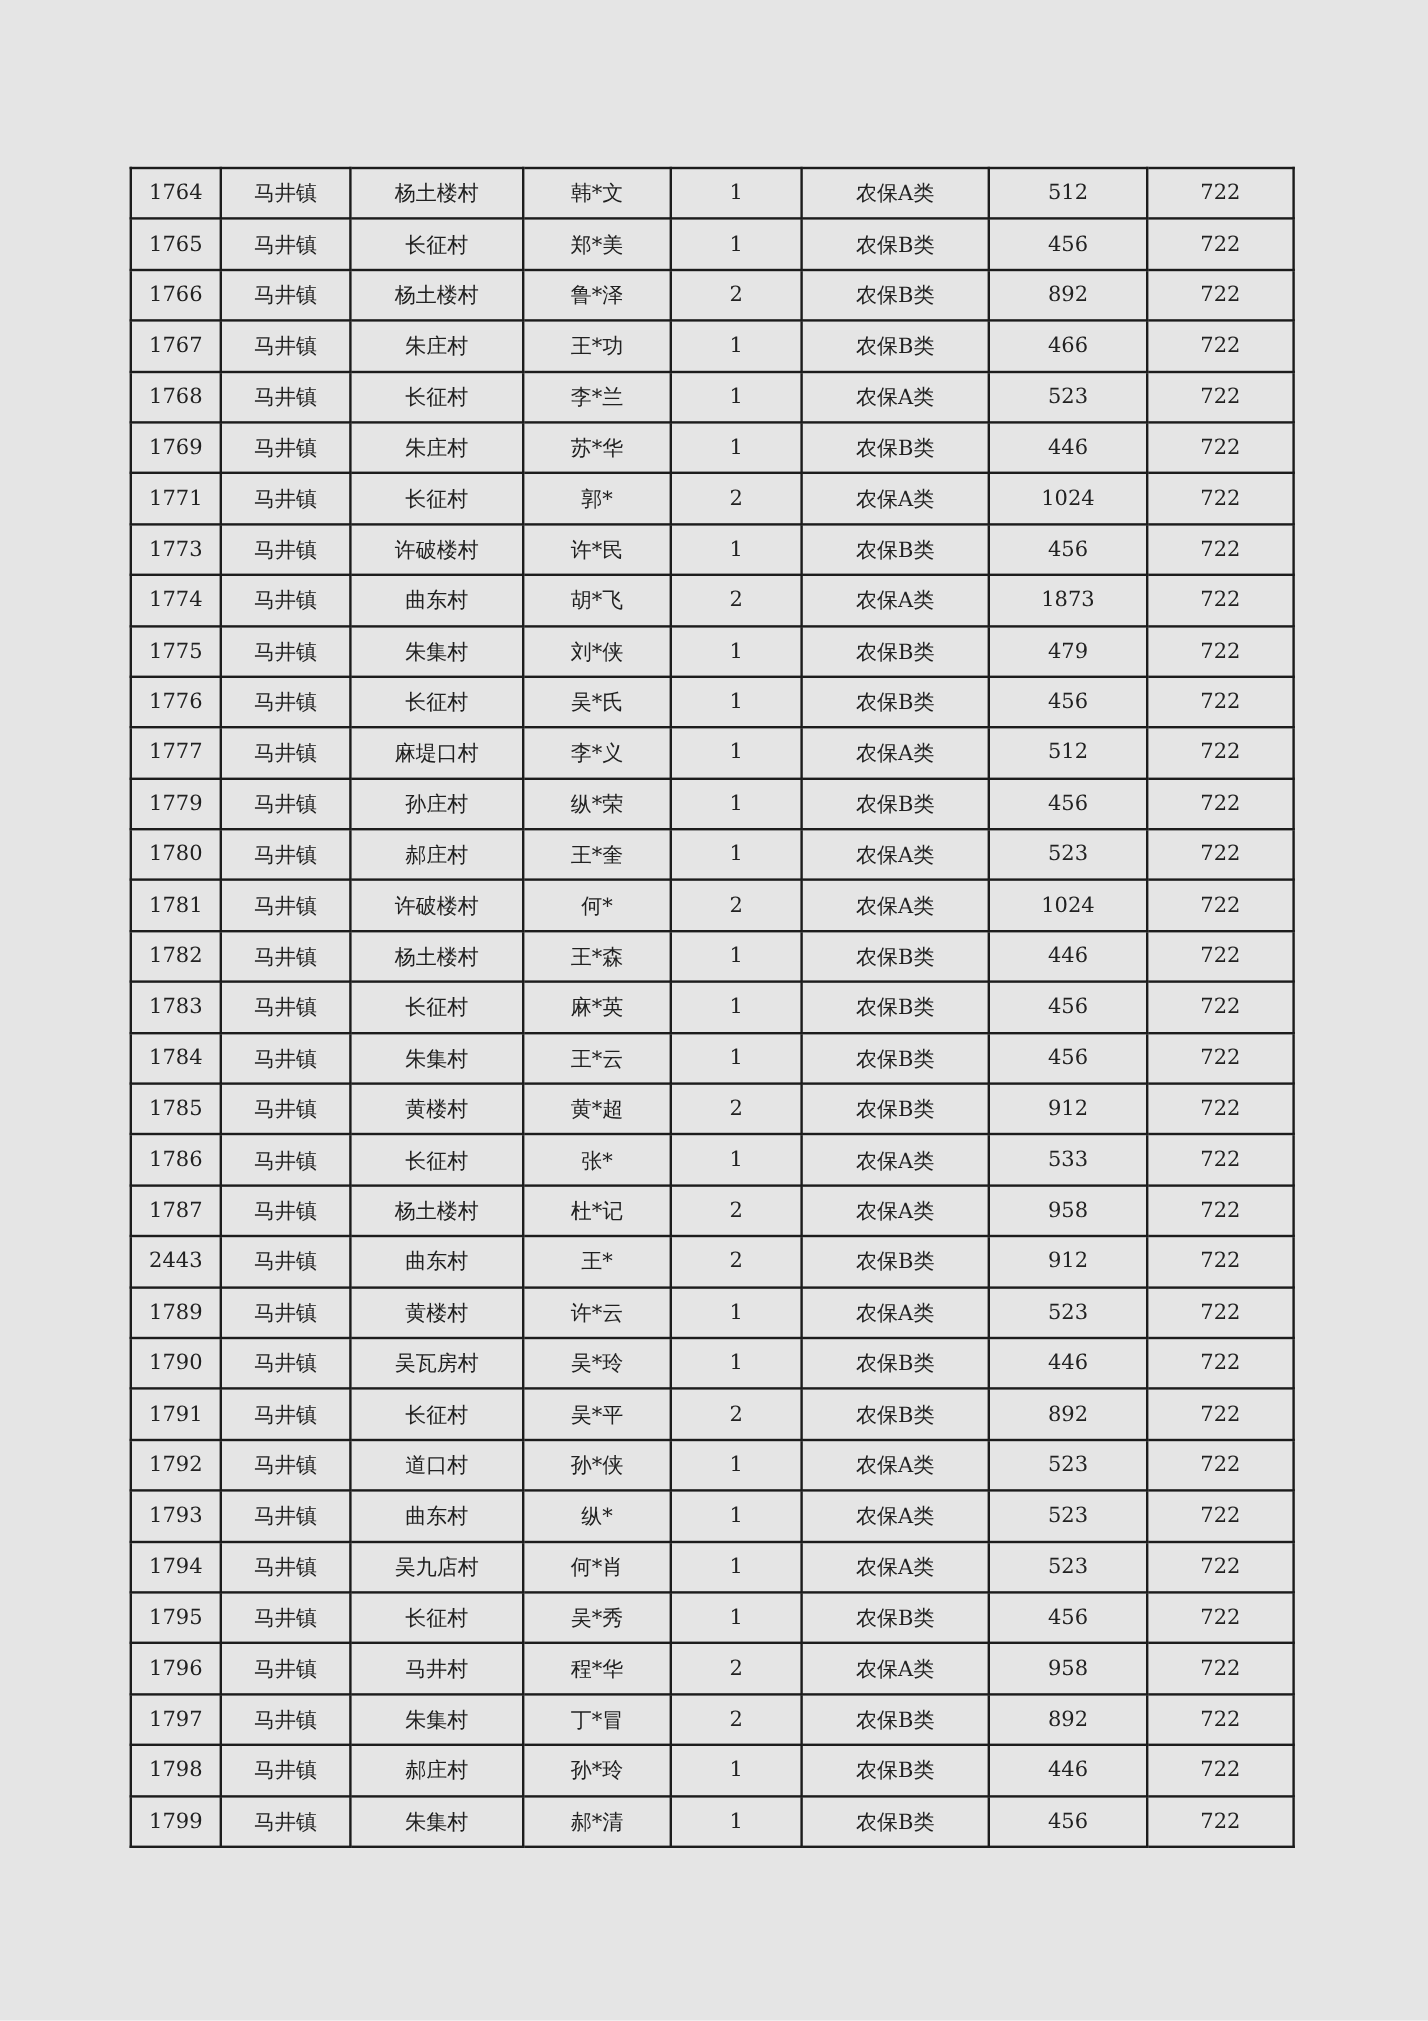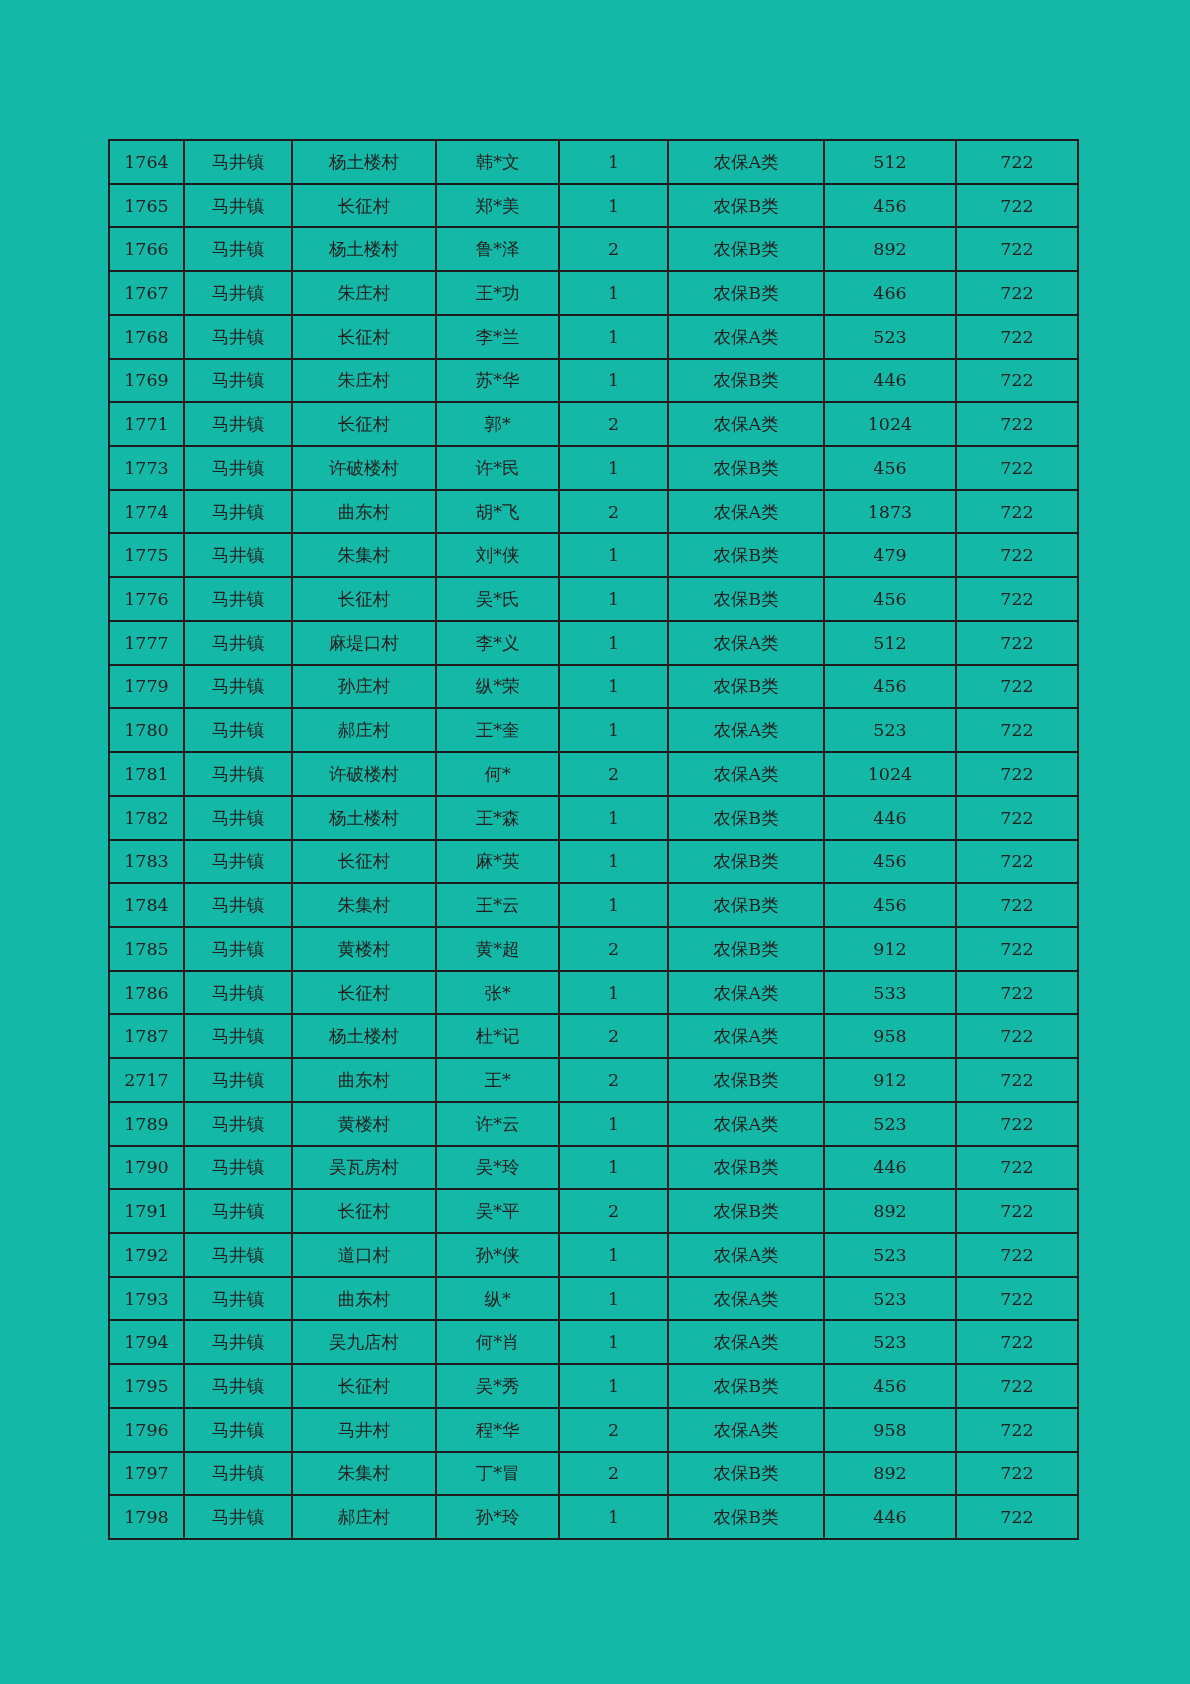--- a/index.html
+++ b/index.html
@@ -4,21 +4,21 @@
 <style>
   html, body {
     margin: 0;
     padding: 0;
     background: #ffffff;
   }
   .page {
     position: relative;
     width: 1190px;
     height: 1684px;
-    background: #14b8a6;
+    background: #e5e5e5;
     font-family: "DejaVu Serif", "Liberation Serif", serif;
   }
   table.records {
     position: absolute;
     left: 108px;
     top: 139px;
     width: 969px;
     height: 1401px;
     border-collapse: collapse;
     table-layout: fixed;
@@ -254,21 +254,21 @@
           <td>1787</td>
           <td>马井镇</td>
           <td>杨土楼村</td>
           <td>杜*记</td>
           <td>2</td>
           <td>农保A类</td>
           <td>958</td>
           <td>722</td>
         </tr>
         <tr>
-          <td>2717</td>
+          <td>2443</td>
           <td>马井镇</td>
           <td>曲东村</td>
           <td>王*</td>
           <td>2</td>
           <td>农保B类</td>
           <td>912</td>
           <td>722</td>
         </tr>
         <tr>
           <td>1789</td>
@@ -361,17 +361,27 @@
           <td>722</td>
         </tr>
         <tr>
           <td>1798</td>
           <td>马井镇</td>
           <td>郝庄村</td>
           <td>孙*玲</td>
           <td>1</td>
           <td>农保B类</td>
           <td>446</td>
+          <td>722</td>
+        </tr>
+        <tr>
+          <td>1799</td>
+          <td>马井镇</td>
+          <td>朱集村</td>
+          <td>郝*清</td>
+          <td>1</td>
+          <td>农保B类</td>
+          <td>456</td>
           <td>722</td>
         </tr>
       </tbody>
   </table>
 </div>
 
 </body></html>

